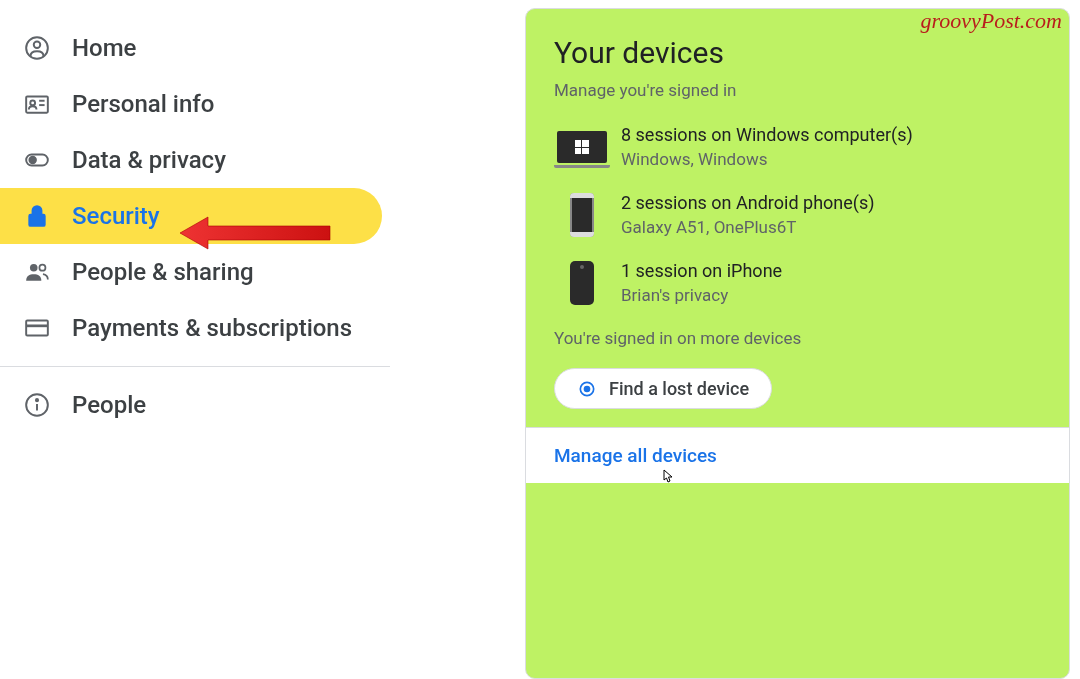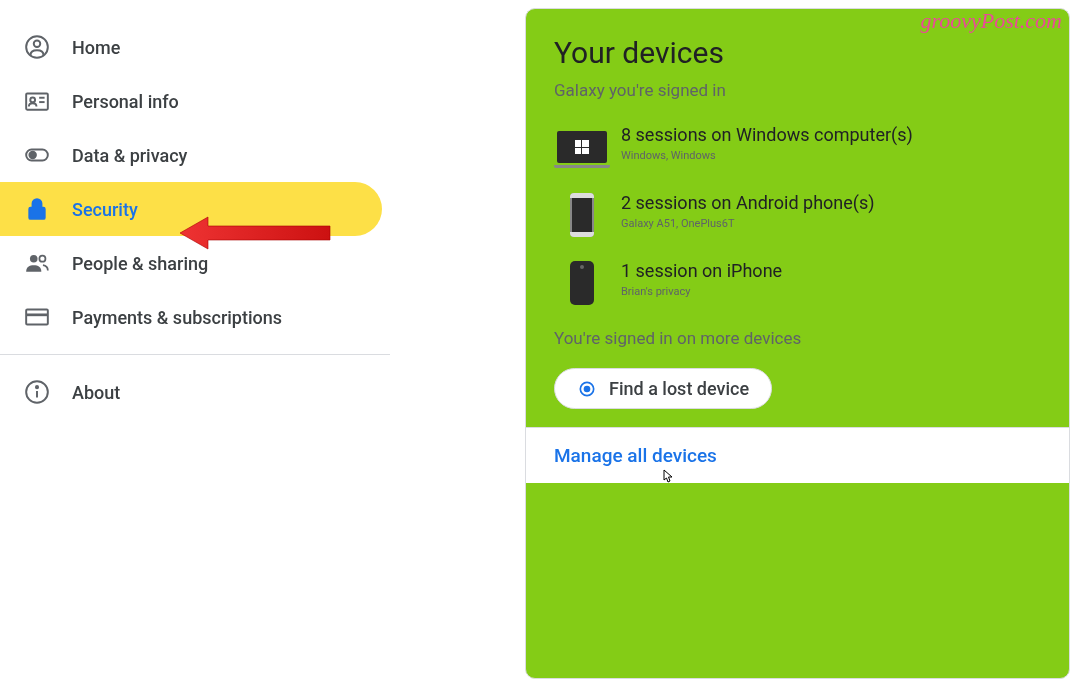--- a/index.html
+++ b/index.html
@@ -41,21 +41,21 @@
     .sidebar-icon {
       width: 26px;
       height: 26px;
       display: flex;
       align-items: center;
       justify-content: center;
       margin-right: 22px;
       color: #5f6368;
     }
     .sidebar-label {
-      font-size: 18px;
+      font-size: 24px;
       color: #3c4043;
       font-weight: 500;
     }
     .divider {
       height: 1px;
       background: #dadce0;
       margin: 10px 0 10px 0;
     }
     .arrow-annotation {
       position: absolute;
@@ -65,21 +65,21 @@
       height: 40px;
       pointer-events: none;
     }
     .card {
       width: 545px;
       margin-left: 135px;
       margin-top: 8px;
       border: 1px solid #dadce0;
       border-radius: 10px;
       overflow: hidden;
-      background: #84cc16;
+      background: #bef264;
     }
     .card-body {
       padding: 26px 28px 18px 28px;
     }
     .card-title {
       font-size: 30px;
       font-weight: 400;
       color: #202124;
       margin-bottom: 10px;
     }
@@ -103,21 +103,21 @@
     }
     .device-text {
       flex: 1;
     }
     .device-title {
       font-size: 18px;
       color: #202124;
       margin-bottom: 4px;
     }
     .device-detail {
-      font-size: 11px;
+      font-size: 17px;
       color: #5f6368;
     }
     .more-devices {
       font-size: 17px;
       color: #5f6368;
       margin-bottom: 20px;
     }
     .find-button {
       display: inline-flex;
       align-items: center;
@@ -154,21 +154,21 @@
       left: 132px;
       top: 40px;
     }
     .watermark {
       position: absolute;
       top: 8px;
       right: 18px;
       font-family: serif;
       font-style: italic;
       font-size: 22px;
-      color: #ec4899;
+      color: #b91c1c;
     }
     .laptop-icon {
       width: 50px;
       height: 32px;
       background: #2a2a2a;
       border-radius: 2px;
       position: relative;
       display: flex;
       align-items: center;
       justify-content: center;
@@ -317,28 +317,28 @@
     <div class="divider"></div>
 
     <div class="sidebar-item">
       <span class="sidebar-icon">
         <svg width="26" height="26" viewBox="0 0 24 24" fill="none" stroke="#5f6368" stroke-width="1.8">
           <circle cx="12" cy="12" r="10"></circle>
           <line x1="12" y1="11" x2="12" y2="17"></line>
           <circle cx="12" cy="7.5" r="1" fill="#5f6368"></circle>
         </svg>
       </span>
-      <span class="sidebar-label">About</span>
+      <span class="sidebar-label">People</span>
     </div>
   </div>
 
   <div class="card">
     <div class="card-body">
       <h2 class="card-title">Your devices</h2>
-      <div class="card-subtitle">Galaxy you're signed in</div>
+      <div class="card-subtitle">Manage you're signed in</div>
 
       <div class="device-row">
         <div class="device-icon">
           <div class="laptop-icon">
             <div class="windows-grid">
                 <span></span>
                 <span></span>
                 <span></span>
                 <span></span>
               </div>

